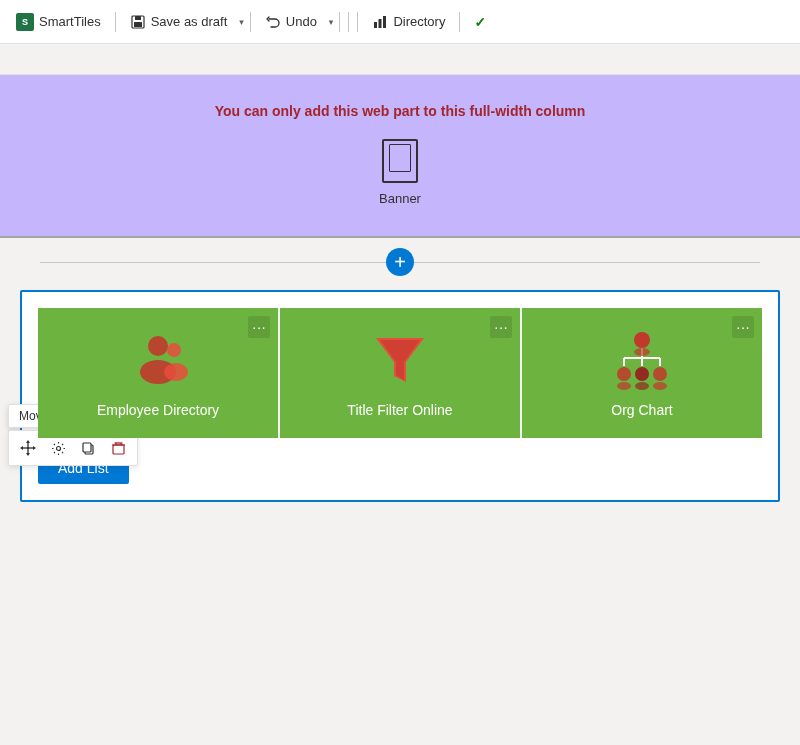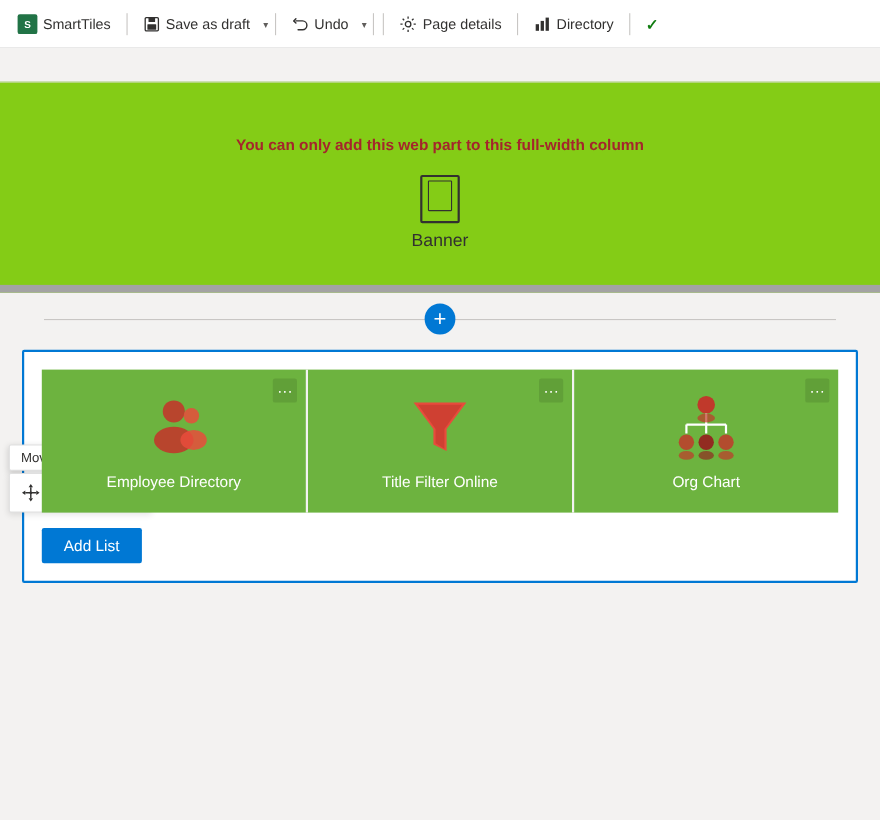--- a/index.html
+++ b/index.html
@@ -68,28 +68,28 @@
       height: calc(745px - 44px);
       display: flex;
       flex-direction: column;
       align-items: center;
       padding-top: 30px;
       position: relative;
     }
 
     
     .full-width-notice {
-      background: #84cc16;
+      background: #c4b5fd;
       border-top: 1px solid #e0e0e0;
-      border-bottom: 7px solid #a3a3a3;
+      border-bottom: 2px solid #a3a3a3;
       width: 100%;
       display: flex;
       flex-direction: column;
       align-items: center;
-      padding: 48px 0 30px 0;
+      padding: 28px 0 30px 0;
       margin-bottom: 0;
     }
     .full-width-text {
       color: #a4262c;
       font-size: 14px;
       font-weight: 600;
       margin-bottom: 20px;
     }
     .banner-icon-wrap {
       display: flex;
@@ -108,21 +108,21 @@
       padding-top: 3px;
       position: relative;
     }
     .banner-icon-inner {
       width: 22px;
       height: 28px;
       border: 1.5px solid #323130;
       border-radius: 1px;
     }
     .banner-label {
-      font-size: 16px;
+      font-size: 13px;
       color: #323130;
     }
 
     
     .section-divider {
       width: 100%;
       display: flex;
       align-items: center;
       justify-content: center;
       position: relative;
@@ -303,29 +303,20 @@
       <svg width="16" height="16" viewBox="0 0 16 16">
           <path d="M4 5H10C12.2 5 14 6.8 14 9C14 11.2 12.2 13 10 13H6" stroke="#323130" stroke-width="1.3" fill="none" stroke-linecap="round"></path>
           <polyline points="4,3 2,5 4,7" stroke="#323130" stroke-width="1.3" fill="none" stroke-linecap="round" stroke-linejoin="round"></polyline>
         </svg>
     </span>
     <span>Undo</span>
   </div>
   <span class="dropdown-arrow">▾</span>
   <div class="toolbar-divider"></div>
   <div class="toolbar-divider"></div>
-  <div class="toolbar-item">
-    <span class="toolbar-icon">
-      <svg width="16" height="16" viewBox="0 0 16 16">
-          <circle cx="8" cy="8" r="2.5" stroke="#323130" stroke-width="1.2" fill="none"></circle>
-          <path d="M8 1v2M8 13v2M1 8h2M13 8h2M3.05 3.05l1.41 1.41M11.54 11.54l1.41 1.41M3.05 12.95l1.41-1.41M11.54 4.46l1.41-1.41" stroke="#323130" stroke-width="1.2"></path>
-        </svg>
-    </span>
-    <span>Page details</span>
-  </div>
   <div class="toolbar-divider"></div>
   <div class="toolbar-item">
     <span class="toolbar-icon">
       <svg width="16" height="16" viewBox="0 0 16 16">
           <rect x="2" y="8" width="3" height="6" fill="#323130"></rect>
           <rect x="6.5" y="5" width="3" height="9" fill="#323130"></rect>
           <rect x="11" y="2" width="3" height="12" fill="#323130"></rect>
         </svg>
     </span>
     <span>Directory</span>

